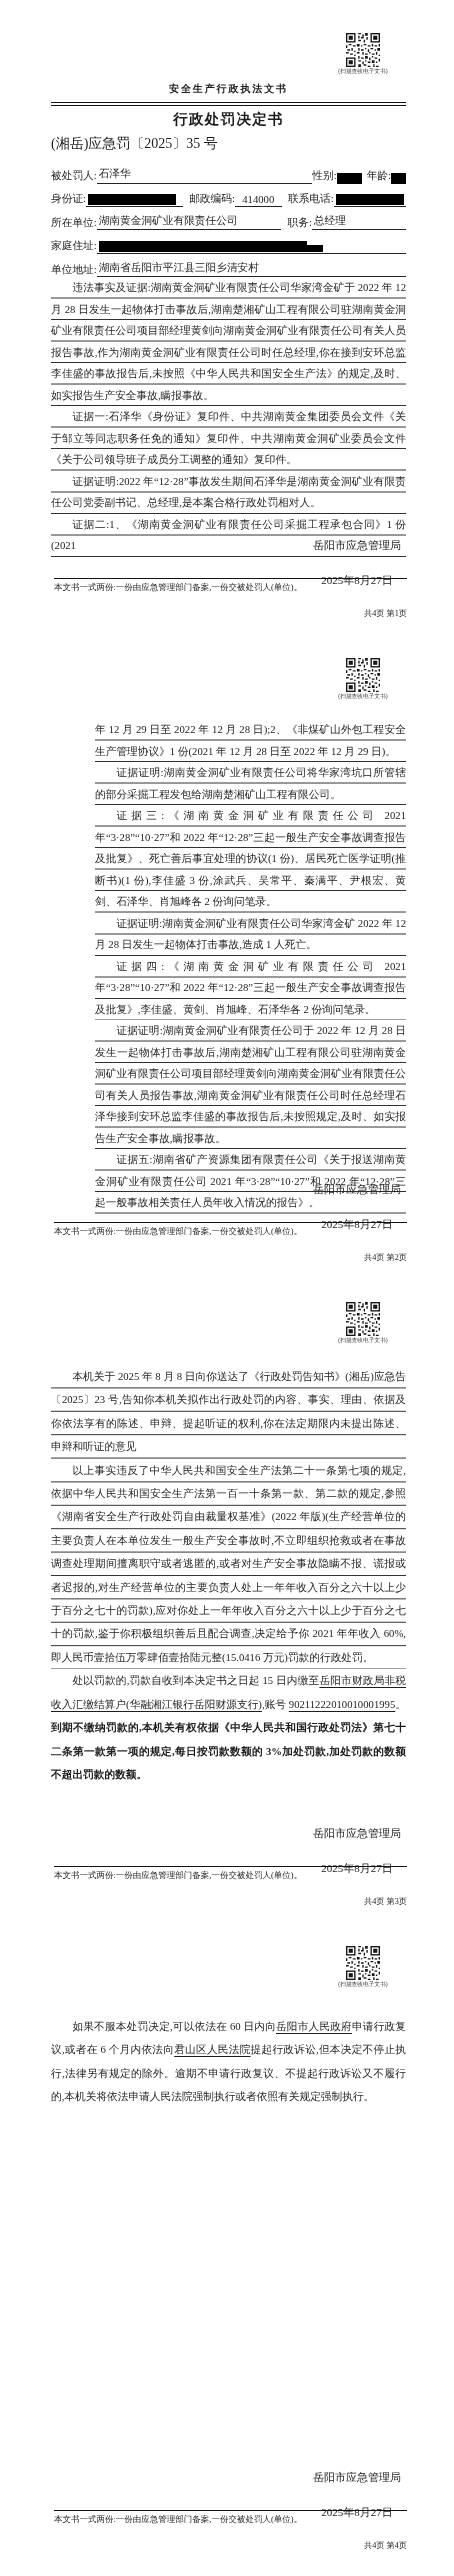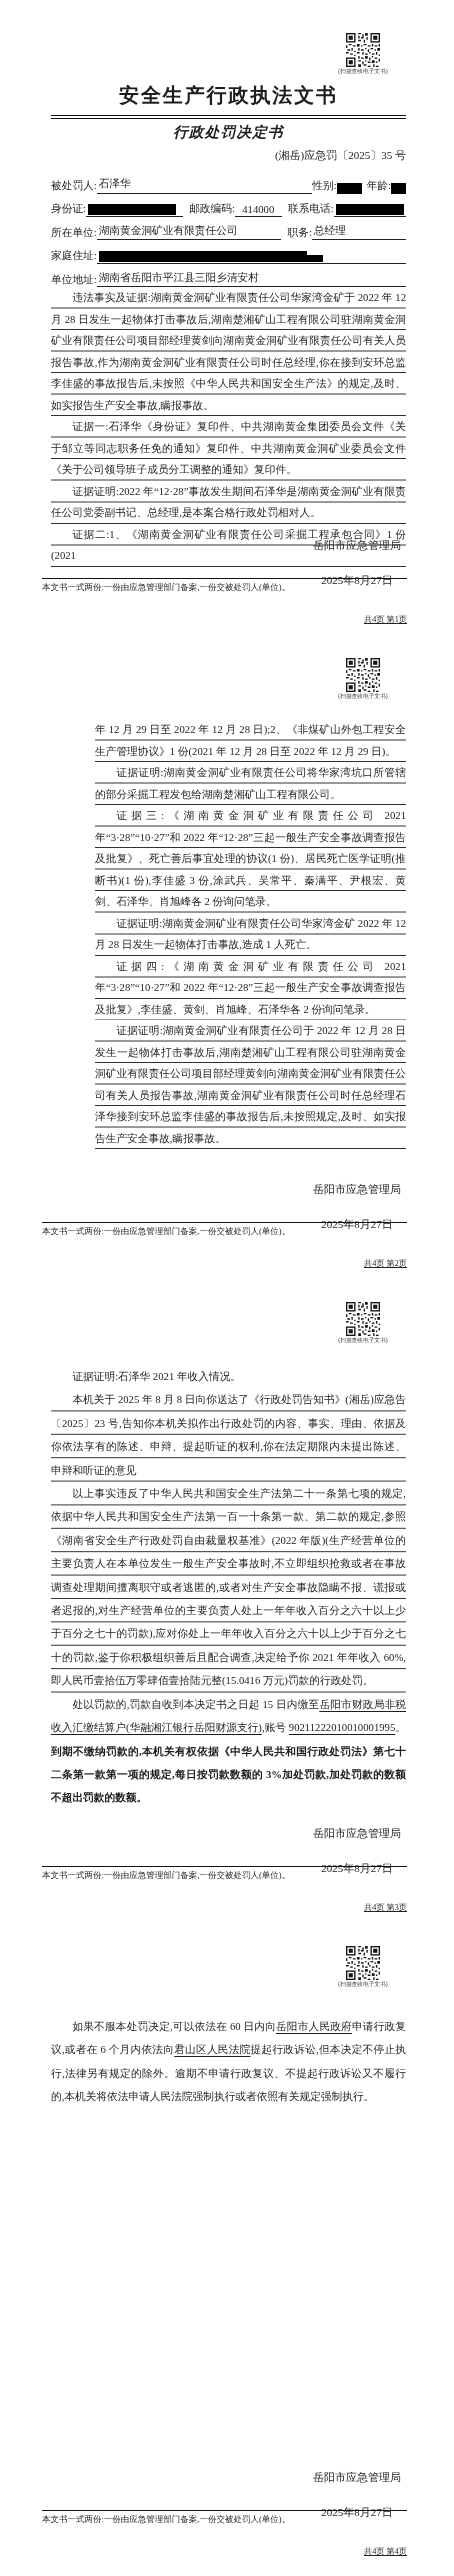--- a/index.html
+++ b/index.html
@@ -7,24 +7,24 @@
   .page{position:relative;width:455px;height:644px;overflow:hidden;background:#fff;}
   .inner{padding:0 49px 0 51px;}
 
   
   .qrbox{position:absolute;right:58px;top:14px;width:68px;text-align:center;}
   .page1 .qrbox{top:33px;}
   .qrbox svg{width:34px;height:34px;display:block;margin:0 auto;}
   .qrcaption{font-size:5.7px;color:#333;margin-top:1.3px;letter-spacing:0;white-space:nowrap;}
 
   
-  .h-title{padding-top:82px;text-align:center;font-size:20px;font-weight:bold;letter-spacing:1.9px;}
+  .h-title{padding-top:82px;text-align:center;font-size:10px;font-weight:bold;letter-spacing:1.9px;}
   .rule2{height:1.9px;border-top:1.3px solid #111;border-bottom:0.6px solid #111;margin:5.7px 0 4.4px 0;}
-  .d-title{text-align:center;font-size:14.5px;font-weight:bold;letter-spacing:1.3px;margin-top:3.8px;font-style:italic;}
-  .d-num{text-align:right;font-size:11px;margin:5.7px 0 7.6px 0;}
+  .d-title{text-align:center;font-size:14.5px;font-weight:bold;letter-spacing:1.3px;margin-top:3.8px;}
+  .d-num{text-align:left;font-size:14px;margin:5.7px 0 7.6px 0;}
 
   
   .frow{display:flex;align-items:flex-end;height:23.4px;font-size:10.7px;white-space:nowrap;}
   .flabel{flex:0 0 auto;padding-bottom:0.6px;margin-top:35px;}
   .fline{border-bottom:0.6px solid #222;display:flex;align-items:flex-end;padding:0 1.9px 1.3px 1.9px;}
   .grow{flex:1 1 auto;font-family:Liberation Mono, monospace;}
   .redact{background:#000;height:10.7px;display:inline-block;vertical-align:bottom;}
   .step{height:7px;align-self:flex-end;}
 
   
@@ -35,22 +35,22 @@
   .para{margin:0;line-height:var(--lh);text-indent:2em;}
   .para.ni{text-indent:0;}
   .para.ul{background-image:linear-gradient(to top,#2e2e2e 0.6px,transparent 0.6px);
            background-size:100% var(--lh);background-repeat:repeat-y;}
   .useg{text-decoration:underline;text-underline-offset:2.5px;text-decoration-thickness:0.6px;}
   .bseg{font-weight:bold;}
 
   
   .sig{position:absolute;top:538px;right:54px;text-align:center;font-size:11px;color:#222;}
   .sig-date{margin-top:20px;}
-  .pfooter{position:absolute;left:42px;right:48px;top:578px;border-top:1.6px solid #111;padding-top:3.2px;font-size:8.5px;color:#222;}
-  .pnum{text-align:right;font-size:8.2px;margin-top:20px;text-decoration:underline;}
+  .pfooter{position:absolute;left:54px;right:48px;top:578px;border-top:1.6px solid #111;padding-top:3.2px;font-size:8.5px;color:#222;}
+  .pnum{text-align:right;font-size:8.2px;margin-top:14px;}
 </style>
 </head>
 <body>
 
 <svg width="0" height="0" style="position:absolute" aria-hidden="true">
   <symbol id="qrsym" viewBox="0 0 25 25">
     <rect width="25" height="25" fill="#fff"></rect>
     <g fill="#161616">
       <rect x="0" y="0" width="7" height="7"></rect>
         <rect x="18" y="0" width="7" height="7"></rect>
@@ -146,20 +146,21 @@
     <div class="qrcaption">(扫描查收电子文书)</div>
   </div>
   <div class="inner">
     <div class="content">
         <div class="para ul ni"><span>年 12 月 29 日至 2022 年 12 月 28 日);2、《非煤矿山外包工程安全生产管理协议》1 份(2021 年 12 月 28 日至 2022 年 12 月 29 日)。</span></div>
         <div class="para ul"><span>证据证明:湖南黄金洞矿业有限责任公司将华家湾坑口所管辖的部分采掘工程发包给湖南楚湘矿山工程有限公司。</span></div>
         <div class="para ul"><span>证据三:《湖南黄金洞矿业有限责任公司 2021 年“3·28”“10·27”和 2022 年“12·28”三起一般生产安全事故调查报告及批复》、死亡善后事宜处理的协议(1 份)、居民死亡医学证明(推断书)(1 份),李佳盛 3 份,涂武兵、吴常平、秦满平、尹根宏、黄剑、石泽华、肖旭峰各 2 份询问笔录。</span></div>
         <div class="para ul"><span>证据证明:湖南黄金洞矿业有限责任公司华家湾金矿 2022 年 12 月 28 日发生一起物体打击事故,造成 1 人死亡。</span></div>
         <div class="para ul"><span>证据四:《湖南黄金洞矿业有限责任公司 2021 年“3·28”“10·27”和 2022 年“12·28”三起一般生产安全事故调查报告及批复》,李佳盛、黄剑、肖旭峰、石泽华各 2 份询问笔录。</span></div>
         <div class="para ul"><span>证据证明:湖南黄金洞矿业有限责任公司于 2022 年 12 月 28 日发生一起物体打击事故后,湖南楚湘矿山工程有限公司驻湖南黄金洞矿业有限责任公司项目部经理黄剑向湖南黄金洞矿业有限责任公司有关人员报告事故,湖南黄金洞矿业有限责任公司时任总经理石泽华接到安环总监李佳盛的事故报告后,未按照规定,及时、如实报告生产安全事故,瞒报事故。</span></div>
+        <div class="para ul"><span>证据五:湖南省矿产资源集团有限责任公司《关于报送湖南黄金洞矿业有限责任公司 2021 年“3·28”“10·27”和 2022 年“12·28”三起一般事故相关责任人员年收入情况的报告》。</span></div>
       </div>
   </div>
   <div class="sig">
     <div>岳阳市应急管理局</div>
     <div class="sig-date">2025年8月27日</div>
   </div>
   <div class="pfooter">
     <div>本文书一式两份:一份由应急管理部门备案,一份交被处罚人(单位)。</div>
     <div class="pnum">共4页 第2页</div>
   </div>
@@ -167,21 +168,20 @@
 
 <div class="page page3">
   <div class="qrbox">
     <svg viewBox="0 0 54 54" width="34" height="34">
         <use href="#qrsym"></use>
       </svg>
     <div class="qrcaption">(扫描查收电子文书)</div>
   </div>
   <div class="inner">
     <div class="content">
-        <div class="para ul"><span>证据证明:石泽华 2021 年收入情况。</span></div>
         <div class="para ul"><span>本机关于 2025 年 8 月 8 日向你送达了《行政处罚告知书》(湘岳)应急告〔2025〕23 号,告知你本机关拟作出行政处罚的内容、事实、理由、依据及你依法享有的陈述、申辩、提起听证的权利,你在法定期限内未提出陈述、申辩和听证的意见</span></div>
         <div class="para ul"><span>以上事实违反了中华人民共和国安全生产法第二十一条第七项的规定,依据中华人民共和国安全生产法第一百一十条第一款、第二款的规定,参照《湖南省安全生产行政处罚自由裁量权基准》(2022 年版)(生产经营单位的主要负责人在本单位发生一般生产安全事故时,不立即组织抢救或者在事故调查处理期间擅离职守或者逃匿的,或者对生产安全事故隐瞒不报、谎报或者迟报的,对生产经营单位的主要负责人处上一年年收入百分之六十以上少于百分之七十的罚款),应对你处上一年年收入百分之六十以上少于百分之七十的罚款,鉴于你积极组织善后且配合调查,决定给予你 2021 年年收入 60%,即人民币壹拾伍万零肆佰壹拾陆元整(15.0416 万元)罚款的行政处罚。</span></div>
         <div class="para"><span>处以罚款的,罚款自收到本决定书之日起 15 日内缴至</span><span class="useg">岳阳市财政局非税收入汇缴结算户(华融湘江银行岳阳财源支行)</span><span>,账号 </span><span class="useg">90211222010010001995</span><span>。</span><span class="bseg">到期不缴纳罚款的,本机关有权依据《中华人民共和国行政处罚法》第七十二条第一款第一项的规定,每日按罚款数额的 3%加处罚款,加处罚款的数额不超出罚款的数额。</span></div>
       </div>
   </div>
   <div class="sig">
     <div>岳阳市应急管理局</div>
     <div class="sig-date">2025年8月27日</div>
   </div>
   <div class="pfooter">

